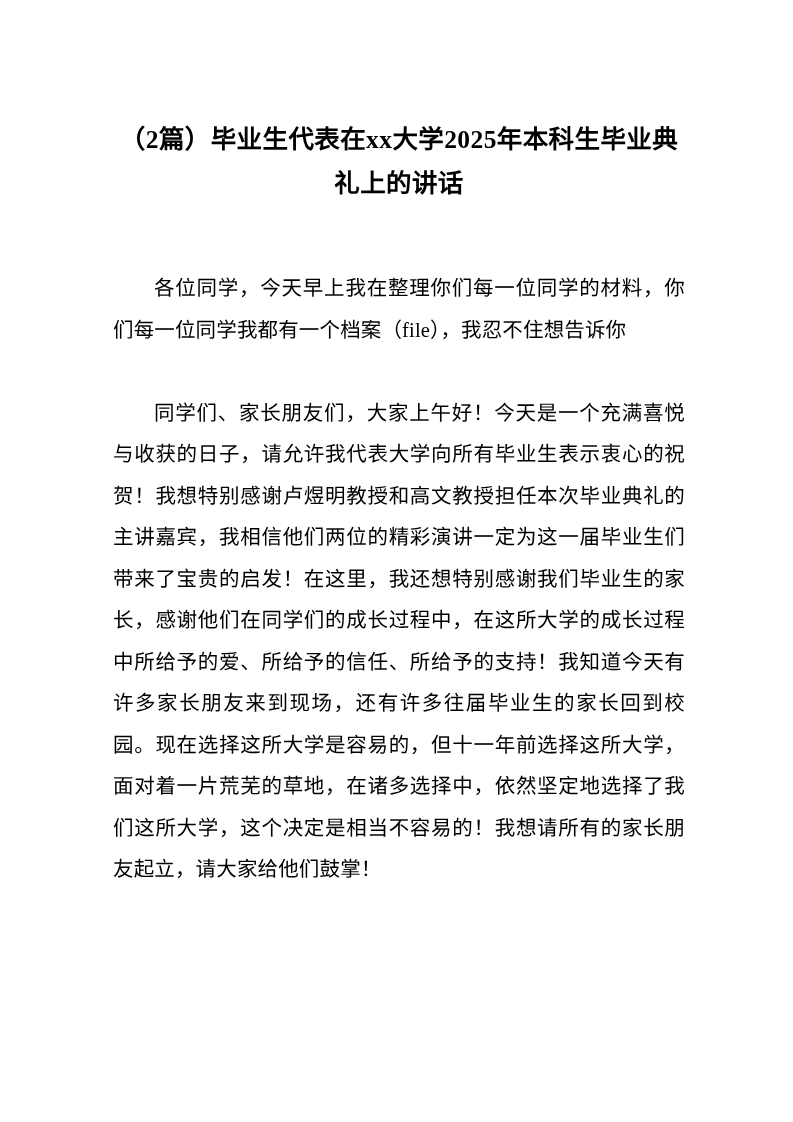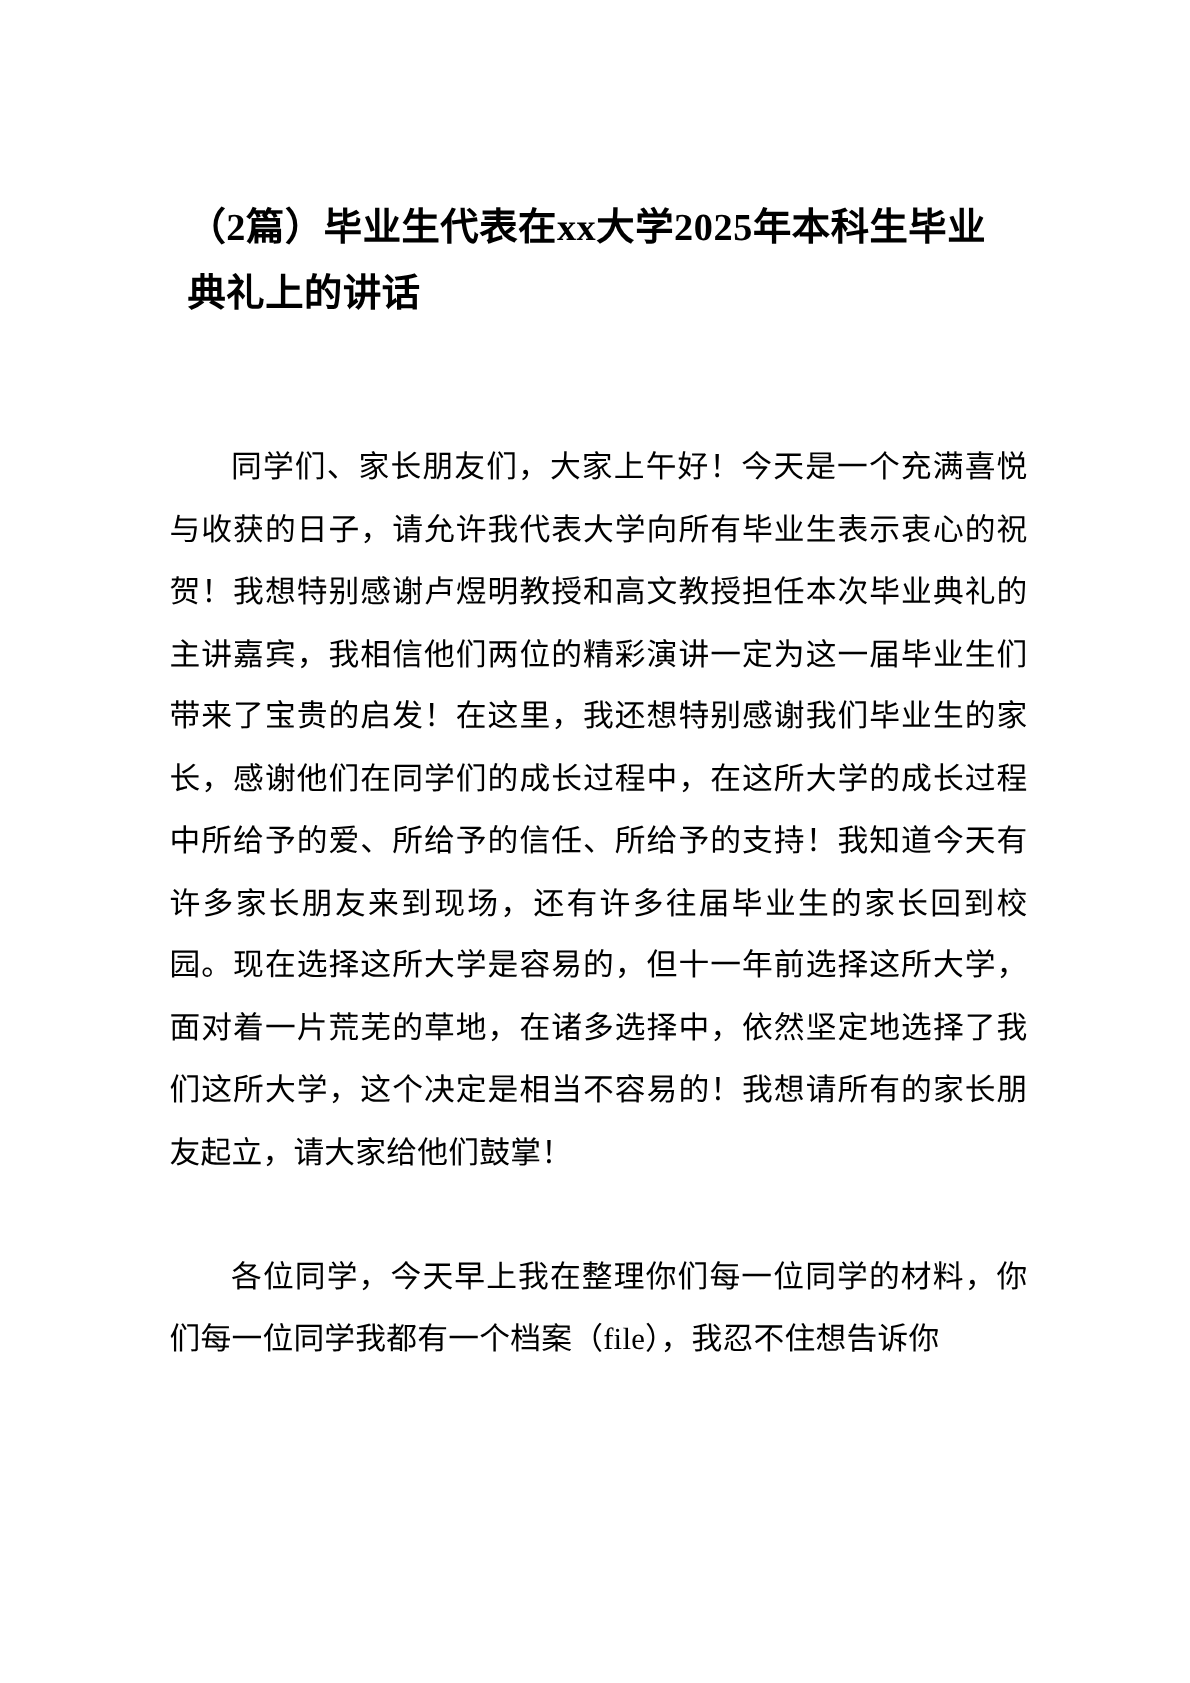--- a/index.html
+++ b/index.html
@@ -23,26 +23,26 @@
 
   .content {
     position: absolute;
     left: 113px;
     top: 0;
     width: 572px;
   }
 
   
   .doc-title {
-    margin: 12px;
+    margin: 0;
     padding: 0;
     font-size: 25.5px;
     font-weight: bold;
     line-height: 44px;
-    text-align: left;
+    text-align: center;
     letter-spacing: 0.4px;
     padding-top: 118px;
     word-break: break-all;
   }
 
   
   .doc-subtitle {
     margin: 0;
     padding: 0;
     padding-top: 63px;
@@ -77,18 +77,18 @@
 </head>
 <body>
 
 <div class="page">
   <div class="content">
 
     <h1 class="doc-title">（2篇）毕业生代表在xx大学2025年本科生毕业典礼上的讲话</h1>
 
 
     <div class="body-block">
+      <p class="para">各位同学，今天早上我在整理你们每一位同学的材料，你们每一位同学我都有一个档案（file），我忍不住想告诉你</p>
       <p class="para">同学们、家长朋友们，大家上午好！今天是一个充满喜悦与收获的日子，请允许我代表大学向所有毕业生表示衷心的祝贺！我想特别感谢卢煜明教授和高文教授担任本次毕业典礼的主讲嘉宾，我相信他们两位的精彩演讲一定为这一届毕业生们带来了宝贵的启发！在这里，我还想特别感谢我们毕业生的家长，感谢他们在同学们的成长过程中，在这所大学的成长过程中所给予的爱、所给予的信任、所给予的支持！我知道今天有许多家长朋友来到现场，还有许多往届毕业生的家长回到校园。现在选择这所大学是容易的，但十一年前选择这所大学，面对着一片荒芜的草地，在诸多选择中，依然坚定地选择了我们这所大学，这个决定是相当不容易的！我想请所有的家长朋友起立，请大家给他们鼓掌！</p>
-      <p class="para">各位同学，今天早上我在整理你们每一位同学的材料，你们每一位同学我都有一个档案（file），我忍不住想告诉你</p>
     </div>
 
   </div>
 </div>
 
 </body></html>

